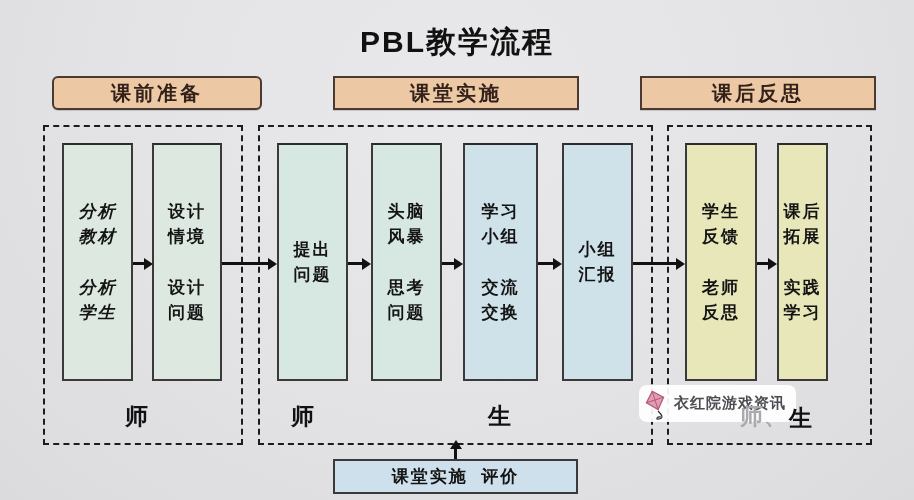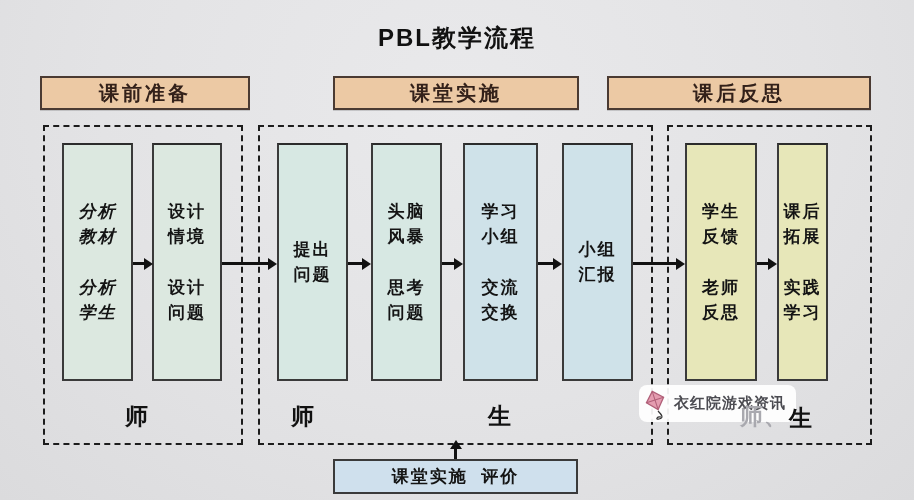--- a/index.html
+++ b/index.html
@@ -5,21 +5,21 @@
   html,body{margin:0;padding:0;}
   .stage{
     position:relative;width:914px;height:500px;overflow:hidden;
     background:radial-gradient(ellipse at 50% 20%, #e9e9eb 0%, #e3e3e5 55%, #dbdbdd 100%);
     font-family:"Liberation Sans","DejaVu Sans",sans-serif;
     color:#141414;
   }
   .abs{position:absolute;box-sizing:border-box;}
   .title{
     left:0;top:22px;width:914px;text-align:center;
-    font-size:24px;font-weight:700;letter-spacing:2px;color:#111;
+    font-size:30px;font-weight:700;letter-spacing:2px;color:#111;
   }
   .phase-header{
     top:76px;height:34px;background:#ecc9a4;border:2px solid #4a3a32;
     display:flex;align-items:center;justify-content:center;
     font-size:20px;font-weight:700;letter-spacing:3px;color:#33211a;
     box-shadow:0 1px 0 rgba(0,0,0,.15);
   }
   .container-dashed{
     top:125px;height:320px;border:2px dashed #1c1c1c;background:transparent;
   }
@@ -61,27 +61,27 @@
   .watermark .wm-text{font-size:15px;font-weight:700;color:#4c4c52;letter-spacing:1px;margin-top:5px;}
   .over-wm{z-index:6;}
 </style>
 </head>
 <body>
 
 <div class="stage">
 
   <div class="abs title">PBL教学流程</div>
 
-  <div class="abs phase-header" style="left:40px;width:210px;">
+  <div class="abs phase-header" style="left:52px;width:210px;border-radius:6px;">
     <span>课前准备</span>
   </div>
   <div class="abs phase-header" style="left:333px;width:246px;">
     <span>课堂实施</span>
   </div>
-  <div class="abs phase-header" style="left:607px;width:264px;text-align:center;">
+  <div class="abs phase-header" style="left:640px;width:236px;text-align:center;">
     <span>课后反思</span>
   </div>
 
   <div class="abs container-dashed" style="left:43px;width:200px;"></div>
   <div class="abs container-dashed" style="left:258px;width:395px;"></div>
   <div class="abs container-dashed" style="left:667px;width:205px;"></div>
 
   <div class="abs flow-box c-green" style="left:62px;width:71px;font-style:italic;">
     <div class="grp"><span>分析</span><br><span>教材</span></div>
     <div class="grp"><span>分析</span><br><span>学生</span></div>

